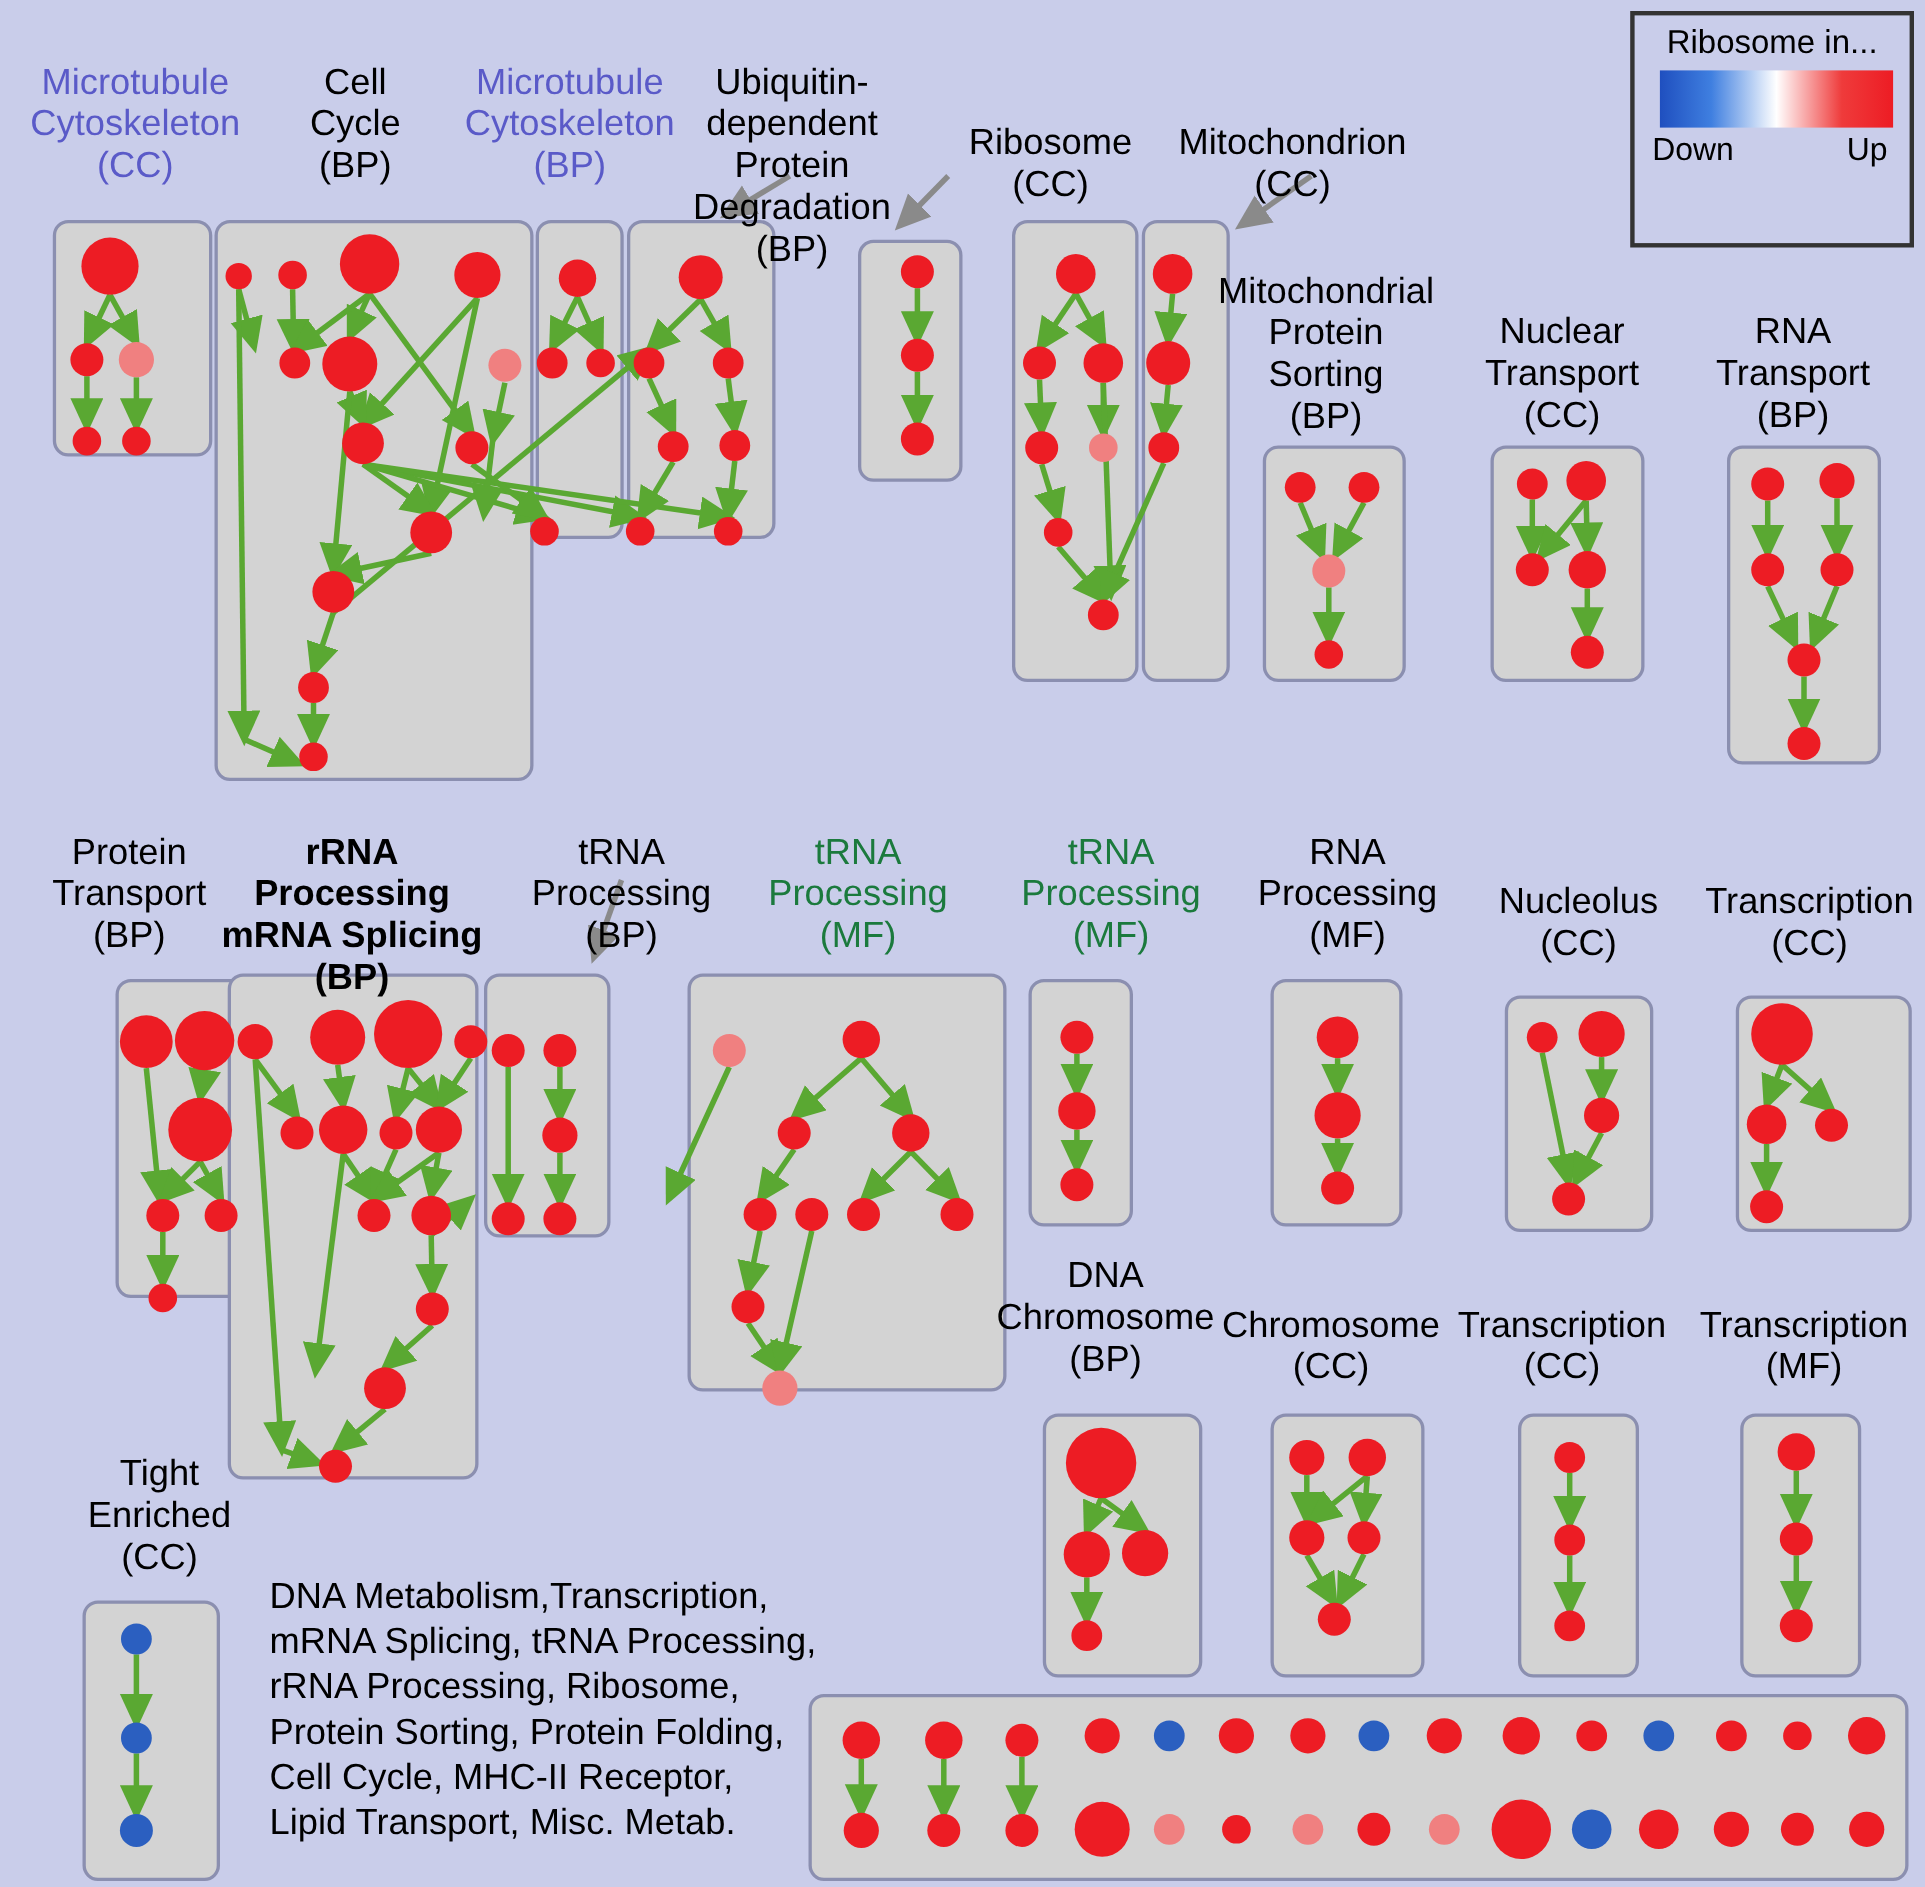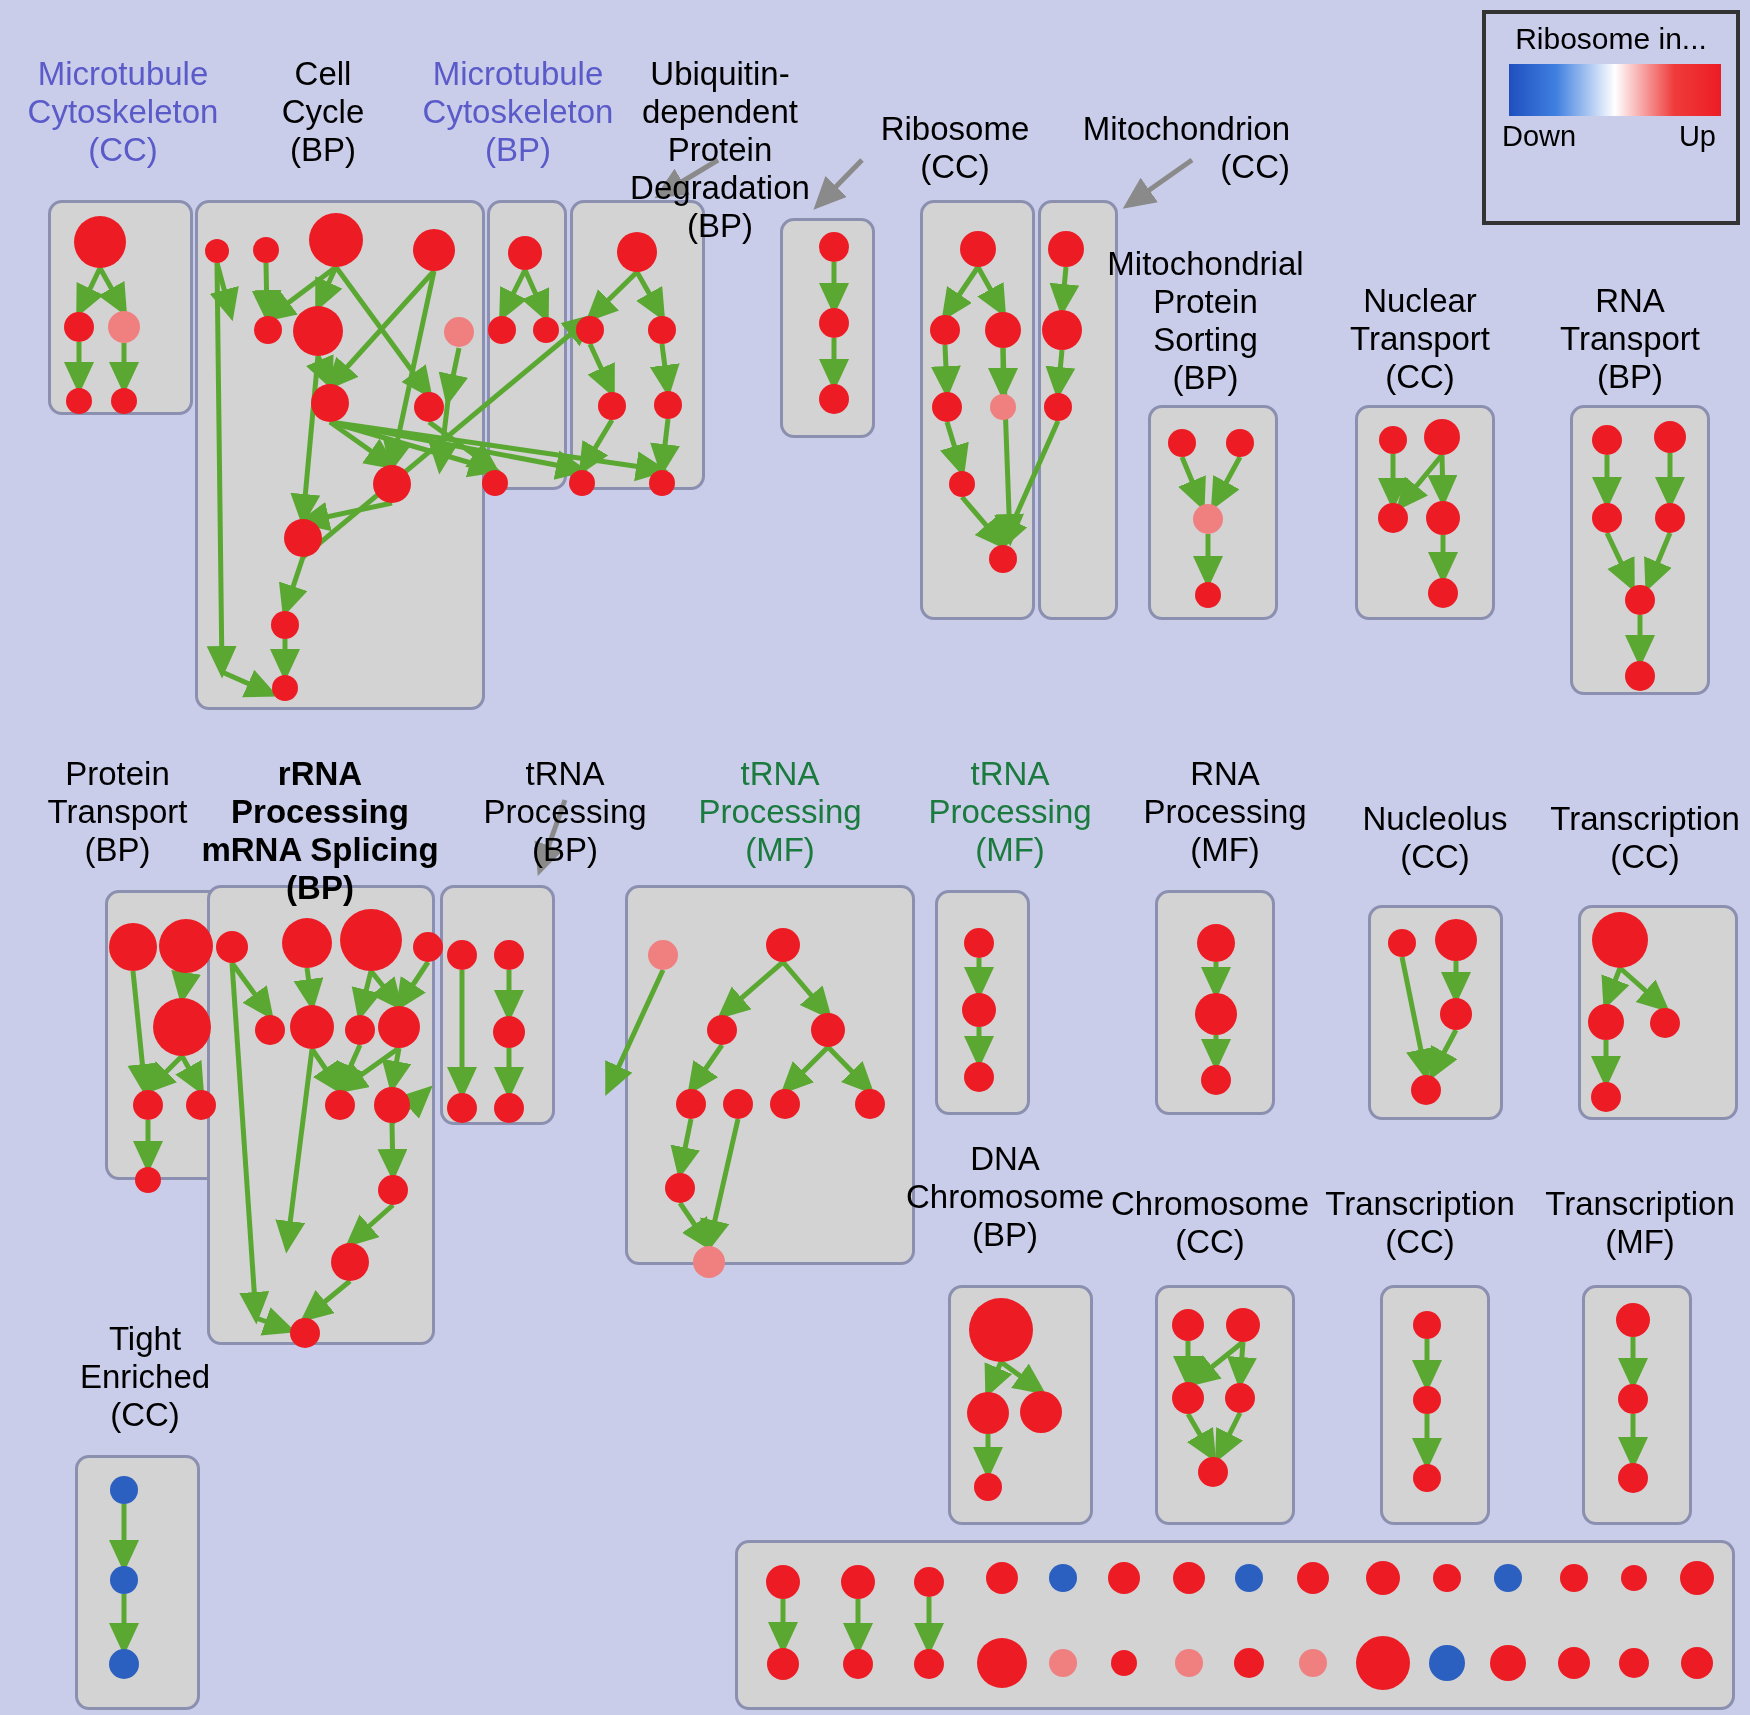--- a/index.html
+++ b/index.html
@@ -397,21 +397,21 @@
       <div class="label cc-blue" style="left: 413px; top: 55px; width: 210px;">Microtubule
 Cytoskeleton
 (BP)</div>
       <div class="label" style="left: 620px; top: 55px; width: 200px;">Ubiquitin-
 dependent
 Protein
 Degradation
 (BP)</div>
       <div class="label" style="left: 860px; top: 110px; width: 190px;">Ribosome
 (CC)</div>
-      <div class="label" style="left: 1060px; top: 110px; width: 230px; text-align: right;">Mitochondrion
+      <div class="label" style="left: 1060px; top: 110px; width: 230px;">Mitochondrion
 (CC)</div>
       <div class="label" style="left: 1098px; top: 245px; width: 215px;">Mitochondrial
 Protein
 Sorting
 (BP)</div>
       <div class="label" style="left: 1330px; top: 282px; width: 180px;">Nuclear
 Transport
 (CC)</div>
       <div class="label" style="left: 1540px; top: 282px; width: 180px;">RNA
 Transport
@@ -445,20 +445,26 @@
 (CC)</div>
       <div class="label" style="left: 1320px; top: 1185px; width: 200px;">Transcription
 (CC)</div>
       <div class="label" style="left: 1540px; top: 1185px; width: 200px;">Transcription
 (MF)</div>
       <div class="label" style="left: 55px; top: 1320px; width: 180px;">Tight
 Enriched
 (CC)</div>
     </div>
 
+  <div class="multilabel" style="left: 245px; top: 1430px;">DNA Metabolism,Transcription,
+mRNA Splicing, tRNA Processing,
+rRNA Processing, Ribosome,
+Protein Sorting, Protein Folding,
+Cell Cycle, MHC-II Receptor,
+Lipid Transport, Misc. Metab.</div>
 
   <div class="legendbox">
     <div class="legend-title">Ribosome in...</div>
     <div class="legend-bar"></div>
     <div class="legend-down">Down</div>
     <div class="legend-up">Up</div>
   </div>
 
 </div>
 

